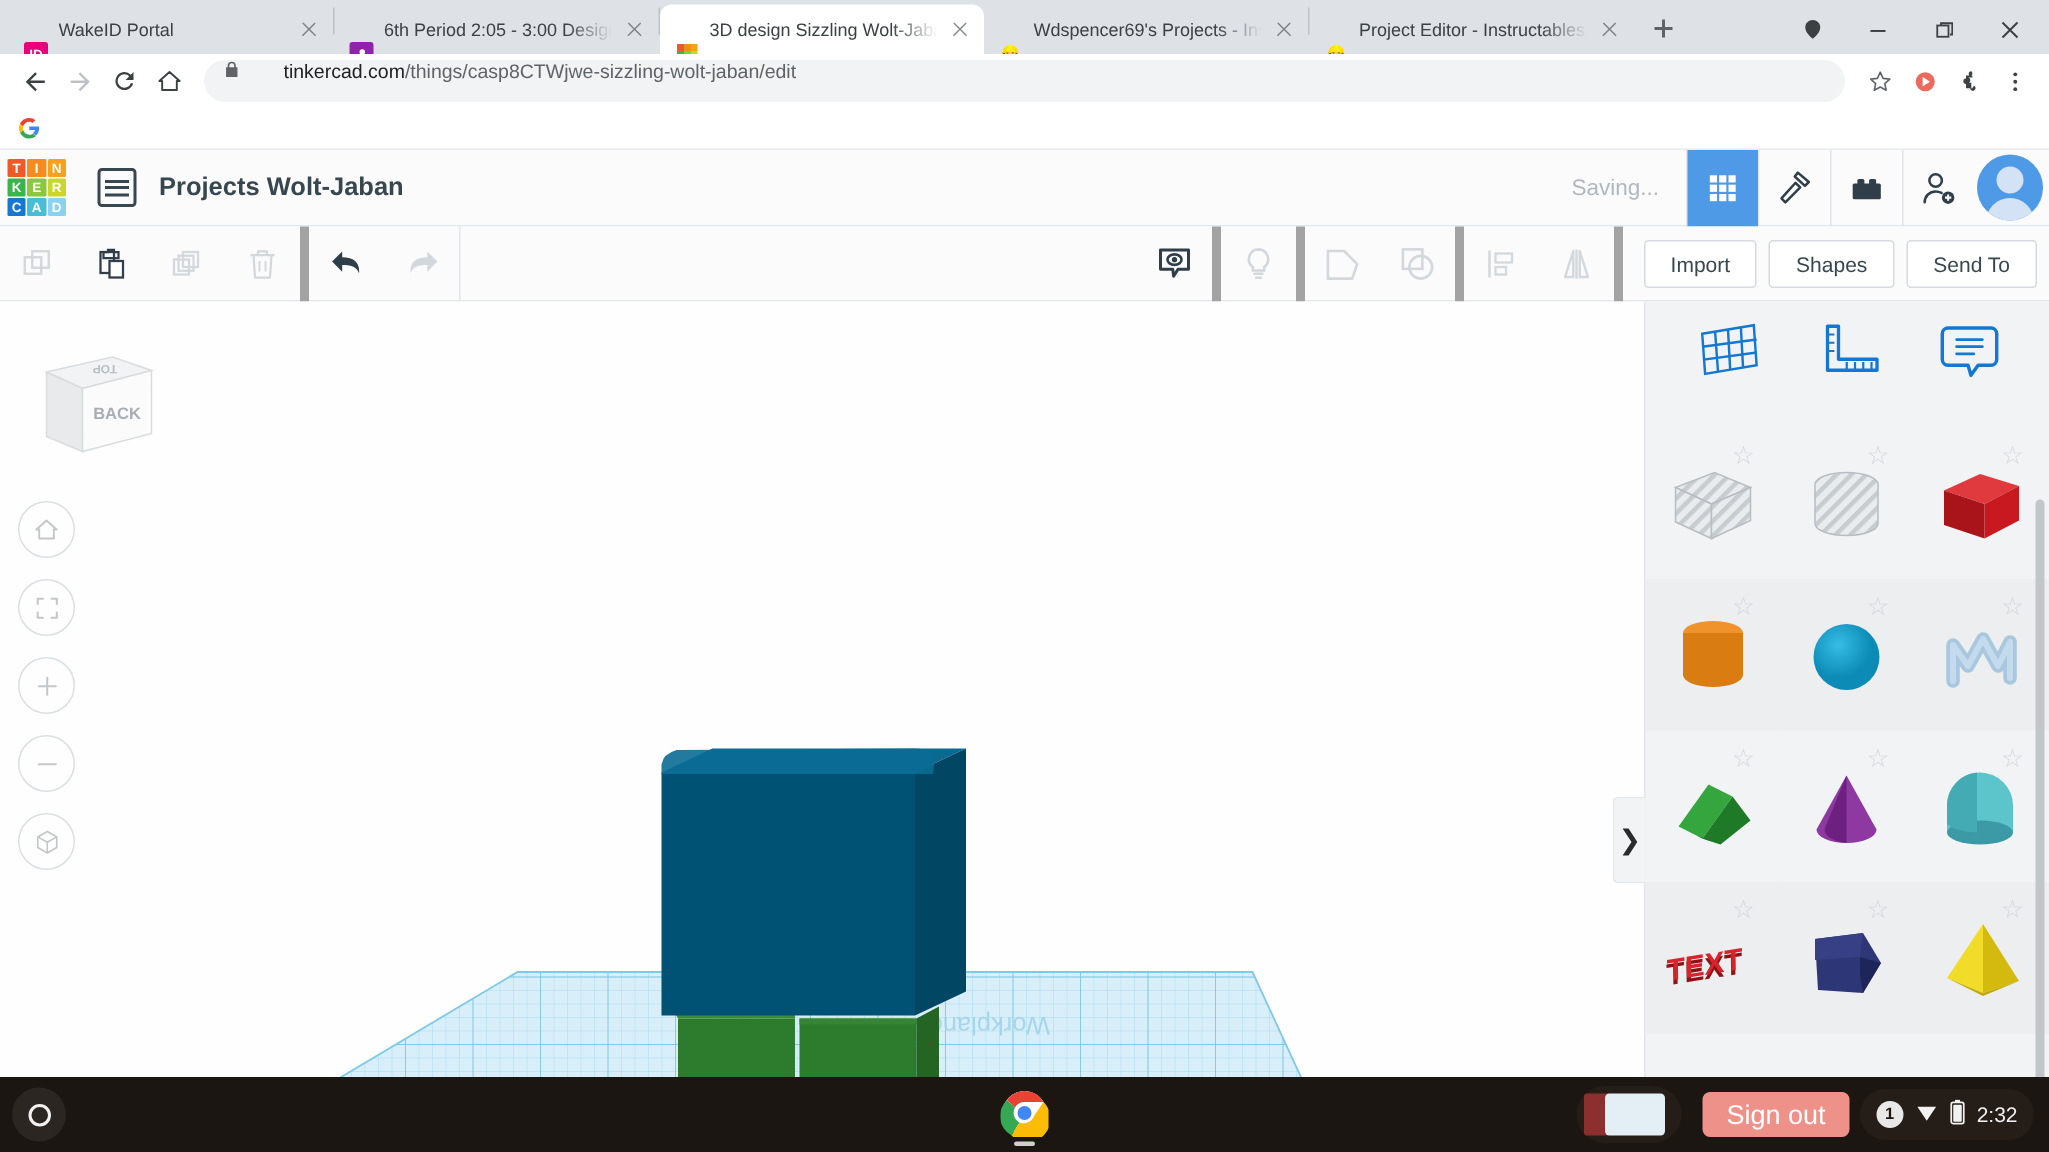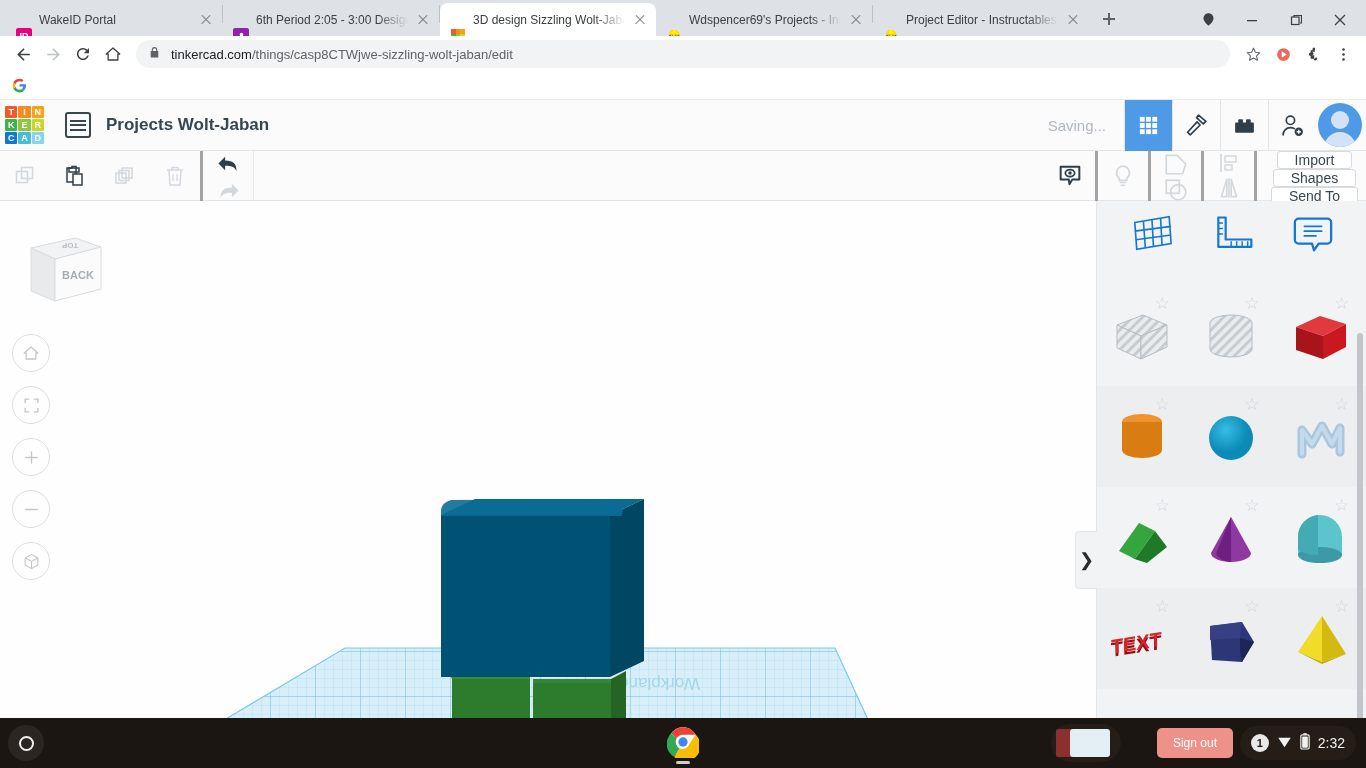--- a/index.html
+++ b/index.html
@@ -63,22 +63,22 @@
   .wc { width: 44px; height: 33px; display: flex; align-items: center; justify-content: center; }
 
   
   .toolbar {
     position: absolute; top: 36px; left: 0; width: 1366px; height: 36px;
     background: #fff; display: flex; align-items: center; padding: 0 8px;
   }
   .navbtn { width: 30px; height: 30px; display:flex; align-items:center; justify-content:center; }
   .omnibox {
     flex: 1 1 auto; height: 28px; background: #f1f3f4; border-radius: 14px;
-    display: flex; align-items: center; padding: 0 12px; margin: 0 8px;
-    gap: 10px; min-width: 0;
+    display: flex; align-items: flex-start; padding: 0 12px; margin: 0 8px;
+    gap: 28px; min-width: 0;
   }
   .omnibox .urltext {
     font-size: 13px; color: #5f6368; white-space: nowrap; overflow: hidden;
   }
   .omnibox .urltext b { color: #202124; font-weight: 400; }
   .tbicon { width: 30px; height: 30px; display:flex; align-items:center; justify-content:center; flex:0 0 30px;}
 
   
   .bookmarks {
     position: absolute; top: 72px; left: 0; width: 1366px; height: 28px;
@@ -137,21 +137,21 @@
     content: ""; position: absolute; left: 6px; top: 29px;
     width: 32px; height: 24px; border-radius: 16px 16px 0 0; background: #d3e3f5;
   }
 
   .tc-toolbar {
     position: absolute; top: 51px; left: 0; width: 1366px; height: 50px;
     background: #fbfbfc; border-bottom: 1px solid #e2e5e9;
     display: flex; align-items: center;
   }
   .tbg { display:flex; align-items:center; height: 50px; }
-  .tbg + .tbg { border-left: 3px solid #a3a3a3; flex-direction: column; }
+  .tbg + .tbg { border-left: 6px solid #a3a3a3; }
   .tcb {
     width: 50px; height: 50px; display:flex; align-items:center; justify-content:center;
   }
   .spacer-flex { flex: 1 1 auto; height: 50px; border-left: 1px solid #e2e5e9;}
   .act-btn {
     height: 32px; padding: 0 17px; border: 1px solid #d6dade; background: #fff;
     border-radius: 3px; font-size: 14px; color: #37474f; margin-right: 8px;
     display: flex; align-items: center; font-family: "Liberation Sans", sans-serif;
   }
 
@@ -242,21 +242,21 @@
     position: absolute; left: 676px; top: 43px; width: 14px; height: 3px;
     background: #cfcfcf; border-radius: 2px;
   }
   .win-preview {
     position: absolute; right: 245px; top: 6px; width: 70px; height: 38px;
     background: #241d18; border-radius: 19px;
     display: flex; align-items: center; padding-left: 5px;
   }
   .signout {
     position: absolute; right: 133px; top: 10px; height: 30px; padding: 0 16px;
-    background: #ed9189; border-radius: 5px; color: #fff; font-size: 12px;
+    background: #ed9189; border-radius: 5px; color: #fff; font-size: 18px;
     display: flex; align-items: center;
   }
   .systray {
     position: absolute; right: 10px; top: 8px; height: 34px; padding: 0 11px;
     background: #241d18; border-radius: 17px;
     display: flex; align-items: center; gap: 8px; color: #f1f1f1; font-size: 14px;
   }
   .tray-badge {
     width: 18px; height: 18px; border-radius: 50%; background: #e8e8e8;
     color: #1b1611; font-size: 11px; display: flex; align-items: center;

